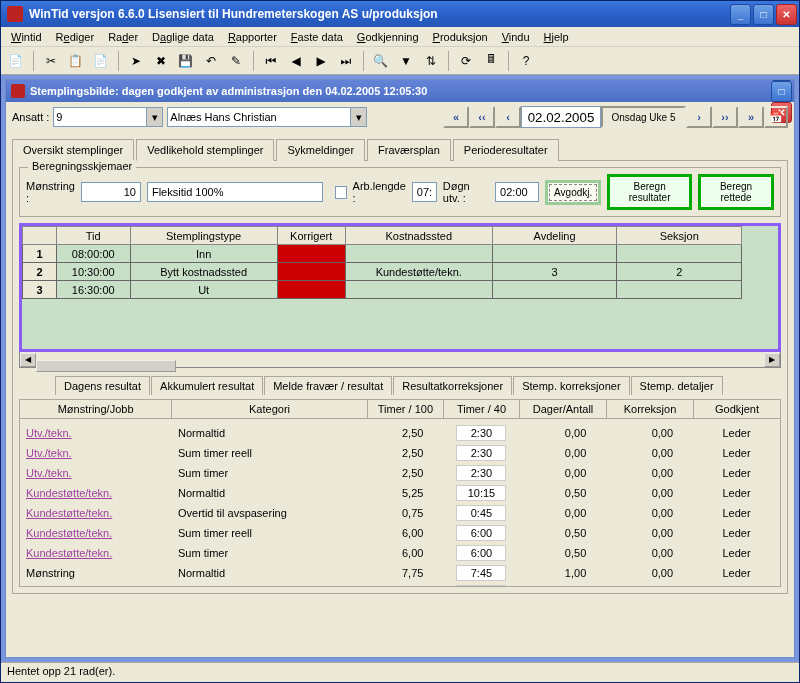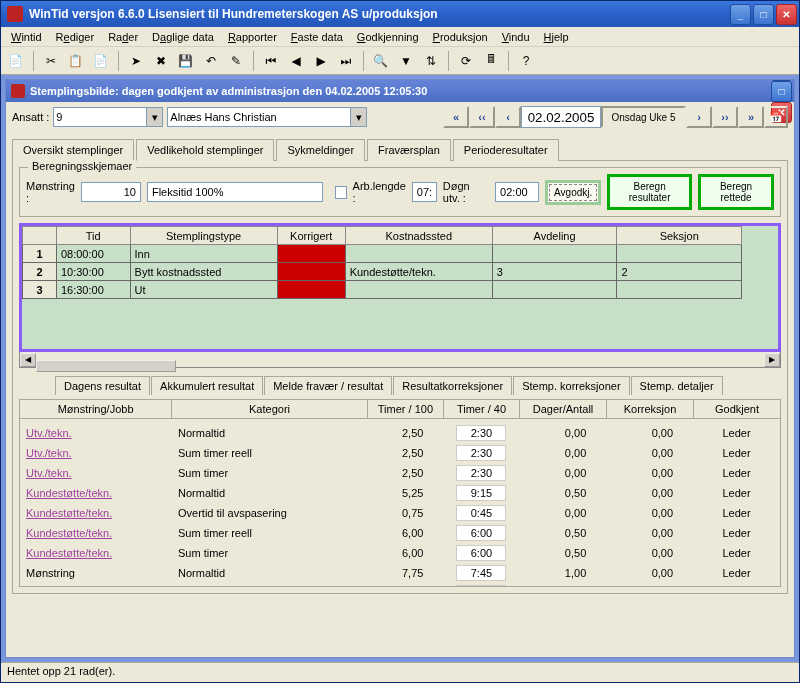--- a/index.html
+++ b/index.html
@@ -40,21 +40,21 @@
   .fieldset { border:1px solid #aca899; padding:6px; position:relative; margin-bottom:4px;}
   .fieldset .legend{position:absolute;top:-8px;left:8px;background:#ece9d8;padding:0 4px;font-size:11px;}
   .fld-row{display:flex;align-items:center;gap:6px;}
   .text-input{height:20px;border:1px solid #7f9db9;background:white;padding:2px 4px;font-size:11px;}
   .checkbox{width:13px;height:13px;border:1px solid #7f9db9;background:white;cursor:pointer;}
   .green-btn{border:3px solid #0a0;background:#efe;padding:4px 6px;cursor:pointer;font-size:10px;text-align:center;min-width:56px;}
   .green-btn.dashed{border-style:solid;background:#fafaf0;border-color:#9c9;outline:1px dashed #888;outline-offset:-5px;}
   .grid-area{background:#c8e0c8;border:3px solid #8b5cf6;margin-top:6px;}
   .grid-table{border-collapse:collapse;width:720px;font-size:11px;}
   .grid-table th{background:#ece9d8;border:1px solid #888;padding:2px 4px;font-weight:normal;height:18px;}
-  .grid-table td{border:1px solid #666;padding:2px 4px;background:#c8e0c8;height:18px;}
+  .grid-table td{border:1px solid #666;padding:2px 4px;background:#c8e0c8;height:18px;text-align:center;}
   .grid-table .rowhead{background:#ece9d8;text-align:center;font-weight:bold;width:30px;}
   .red-cell{background:#c00 !important;}
   .hscroll{height:16px;background:#ece9d8;border:1px solid #888;border-top:none;display:flex;align-items:center;}
   .hscroll .arrow{width:16px;height:14px;background:#d4d0c8;border:1px outset;cursor:pointer;display:flex;align-items:center;justify-content:center;font-size:8px;}
   .hscroll .track{flex:1;background:#efe;position:relative;}
   .hscroll .thumb{position:absolute;left:0;width:140px;height:12px;background:#d4d0c8;border:1px outset;top:0;}
   .tab-strip2{display:flex;margin-top:8px;padding-left:36px;}
   .tab2{padding:3px 8px;border:1px solid #aca899;border-bottom:none;background:#ece9d8;margin-right:1px;cursor:pointer;font-size:11px;}
   .tab2.active{background:#ece9d8;font-weight:normal;}
   .result-table{width:100%;border-collapse:collapse;font-size:11px;margin-top:4px;}
@@ -284,21 +284,21 @@
                     <td class="num" style="width: 70px;">2,50</td>
                     <td style="width: 70px; text-align: center;"><span class="timer60-cell">2:30</span></td>
                     <td class="num" style="width: 80px;">0,00</td>
                     <td class="num" style="width: 80px;">0,00</td>
                     <td class="center" style="width: 80px;">Leder</td>
                   </tr>
                   <tr>
                     <td class="purple" style="width: 140px;">Kundestøtte/tekn.</td>
                     <td style="width: 180px;">Normaltid</td>
                     <td class="num" style="width: 70px;">5,25</td>
-                    <td style="width: 70px; text-align: center;"><span class="timer60-cell">9:15</span></td>
+                    <td style="width: 70px; text-align: center;"><span class="timer60-cell">10:15</span></td>
                     <td class="num" style="width: 80px;">0,50</td>
                     <td class="num" style="width: 80px;">0,00</td>
                     <td class="center" style="width: 80px;">Leder</td>
                   </tr>
                   <tr>
                     <td class="purple" style="width: 140px;">Kundestøtte/tekn.</td>
                     <td style="width: 180px;">Overtid til avspasering</td>
                     <td class="num" style="width: 70px;">0,75</td>
                     <td style="width: 70px; text-align: center;"><span class="timer60-cell">0:45</span></td>
                     <td class="num" style="width: 80px;">0,00</td>

